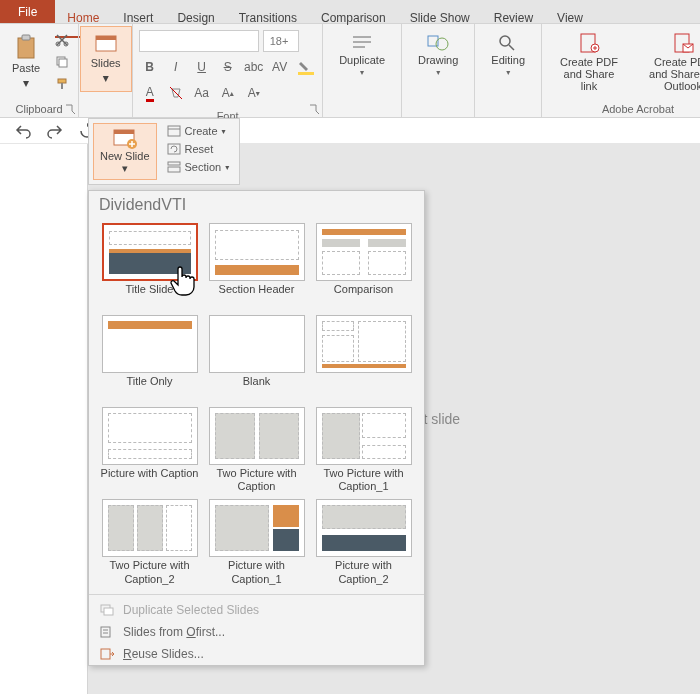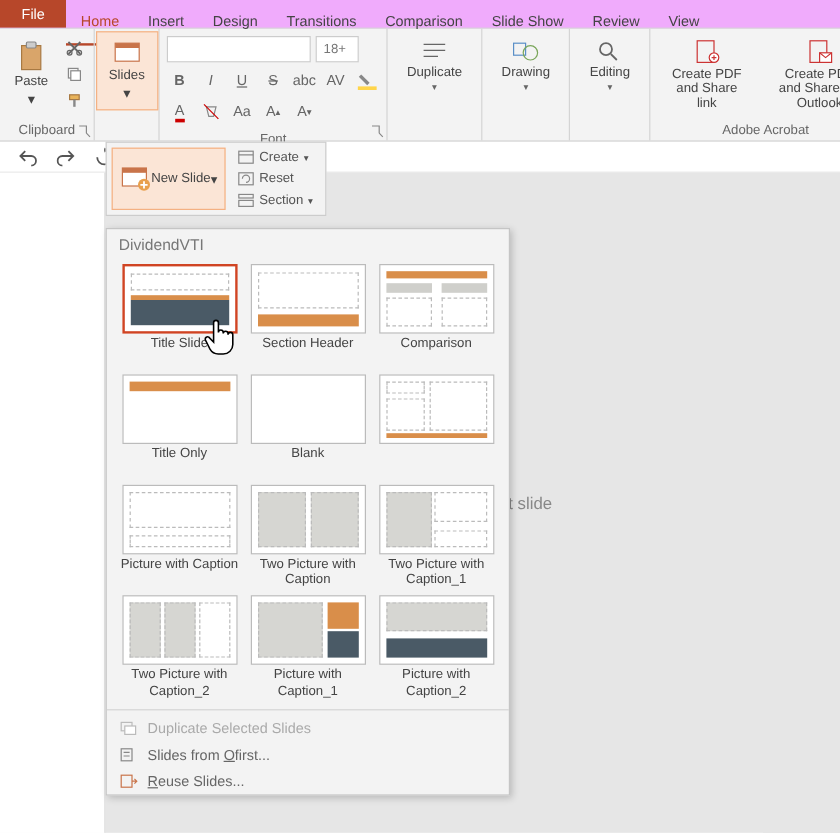--- a/index.html
+++ b/index.html
@@ -1,19 +1,19 @@
 <!DOCTYPE html>
 <html><head>
 <meta charset="utf-8">
 <style>
 * { margin: 0; padding: 0; box-sizing: border-box; font-family: "Segoe UI", Arial, sans-serif; }
 body { background: #fff; width: 700px; height: 694px; overflow: hidden; font-size: 12px; color: #444; }
 
 
-.tabs { display: flex; height: 24px; border-bottom: 1px solid #d4d4d4; background: #f0abfc; }
+.tabs { display: flex; height: 24px; border-bottom: 1px solid #d4d4d4; background: #e5e5e5; }
 .tab { padding: 18px 12px; font-size: 12px; cursor: pointer; display: flex; align-items: center; }
 .tab.file { background: #b7472a; color: #fff; padding: 3px 18px; }
 .tab.active { color: #b7472a; border-bottom: 2px solid #b7472a; margin-bottom: -1px; }
 
 
 .ribbon { display: flex; height: 94px; border-bottom: 1px solid #d4d4d4; background: #f3f3f3; }
 .group { border-right: 1px solid #d4d4d4; padding: 2px 6px 0; display: flex; flex-direction: column; justify-content: space-between; align-items: center; position: relative; }
 .group-label { font-size: 11px; color: #666; text-align: center; padding: 2px 0; width: 100%; }
 .group-label::after { content: ""; }
 .launcher { position: absolute; right: 2px; bottom: 2px; width: 12px; height: 12px; }
@@ -39,27 +39,27 @@
 
 .big-btn { display:flex; flex-direction:column; align-items:center; gap:2px; padding: 6px 10px; font-size: 11px; text-align:center; justify-content: center;}
 .big-btn .arrow { font-size: 8px; color:#666; }
 
 
 .qat { display:flex; gap: 10px; padding: 4px 12px; height: 26px; align-items: center; border-bottom: 1px solid #e6e6e6;}
 .qat .btn { color:#555; }
 
 
 .newslide-panel { position: absolute; left: 88px; top: 118px; background:#f3f3f3; border:1px solid #ccc; padding:4px; display:flex; gap:4px; z-index:5;}
-.newslide-btn { display:flex; flex-direction:row; align-items:center; background:#fbe5d6; border:1px solid #f4b183; padding: 4px 6px; font-size:11px; gap:0; }
+.newslide-btn { display:flex; flex-direction:column; align-items:center; background:#fbe5d6; border:1px solid #f4b183; padding: 4px 6px; font-size:11px; gap:0; }
 .newslide-right { display:flex; flex-direction:column; gap:2px; }
 .right-item { display:flex; align-items:center; gap:4px; font-size:11px; padding:2px 6px; color:#555;}
 
 
 .gallery { position:absolute; left:88px; top:190px; width:337px; background:#f3f3f3; border:1px solid #c5c5c5; box-shadow: 2px 2px 6px rgba(0,0,0,0.2); z-index:10; }
-.gallery-title { padding: 5px 10px; font-size: 13px; color:#777;}
+.gallery-title { padding: 5px 10px; font-size: 16px; color:#777;}
 .thumb-grid { display:grid; grid-template-columns: repeat(3, 1fr); gap: 6px 6px; padding: 4px 10px; }
 .thumb-cell { display:flex; flex-direction:column; align-items:center; gap:2px;}
 .thumb { width: 96px; height: 58px; background:#fff; border:1px solid #bbb; position:relative; }
 .thumb.selected { border:2px solid #d04423; }
 .thumb-label { font-size: 11px; text-align:center; line-height:1.2; min-height: 26px;}
 .gallery-sep { border-top:1px solid #d4d4d4; margin: 4px 0;}
 .gallery-action { display:flex; align-items:center; gap:8px; padding: 4px 10px; font-size:12px; color:#666;}
 .gallery-action.disabled { color:#aaa;}
 .gallery-action .ul { text-decoration: underline; }
 

